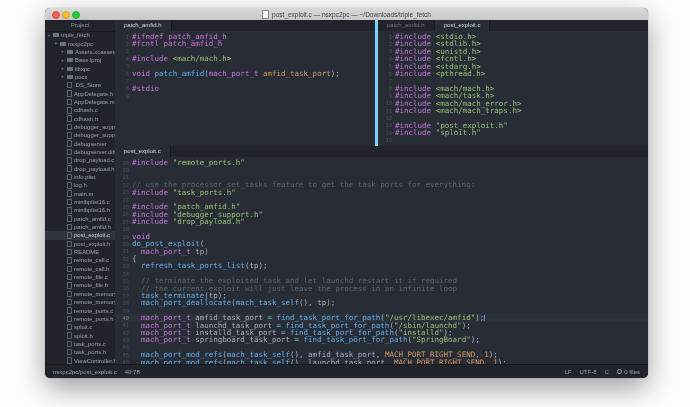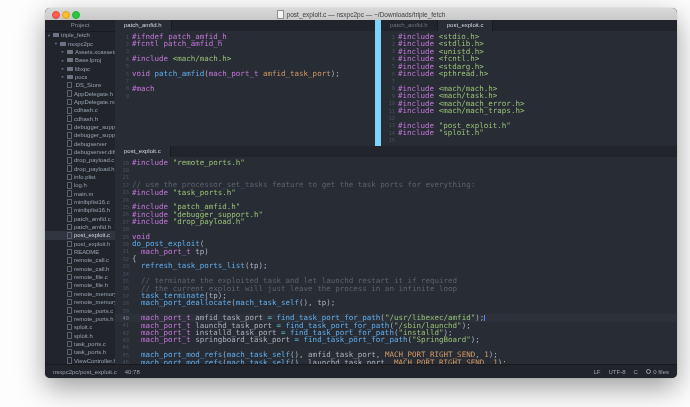--- a/index.html
+++ b/index.html
@@ -1,21 +1,21 @@
 <!DOCTYPE html>
 <html><head>
 <meta charset="utf-8">
 <style>
   html,body{margin:0;padding:0;background:#fff;}
   #page{position:relative;width:690px;height:407px;background:#fdfdfd;overflow:hidden;
         font-family:"Liberation Sans",sans-serif;}
   #watermark{position:absolute;left:50px;top:349px;font-size:43px;font-weight:900;
         letter-spacing:-2px;color:#2a3240;z-index:40;font-family:"Liberation Sans",sans-serif;}
   #window{position:absolute;left:45px;top:8px;width:603px;height:370px;border-radius:5px;
-        overflow:hidden;background:#282c34;box-shadow:0 10px 28px rgba(0,0,0,.38),0 0 1px rgba(0,0,0,.4);z-index:10;padding-left:29px;}
+        overflow:hidden;background:#282c34;box-shadow:0 10px 28px rgba(0,0,0,.38),0 0 1px rgba(0,0,0,.4);z-index:10;}
   
   #titlebar{position:absolute;left:0;top:0;right:0;height:12px;
         background:linear-gradient(#d9d9d9,#c9c9c9);border-bottom:1px solid #a9a9a9;}
   .tl{position:absolute;top:3px;width:6px;height:6px;border-radius:50%;}
   #tl-close{left:7px;background:#ff5f57;border:0.5px solid #e0443e;}
   #tl-min{left:17px;background:#febc2e;border:0.5px solid #d9a022;}
   #tl-zoom{left:27px;background:#28c840;border:0.5px solid #1eae31;}
   #titlewrap{position:absolute;left:0;right:0;top:0;height:12px;display:flex;
         align-items:center;justify-content:center;gap:3px;}
   #proxy-icon{width:5px;height:7px;background:#f5f5f5;border:0.5px solid #8d8d8d;border-radius:0.5px;}
@@ -35,21 +35,21 @@
   .trow{height:8.35px;display:flex;align-items:center;gap:2px;color:#9aa2b1;font-size:5.9px;
         white-space:nowrap;overflow:hidden;}
   .trow.selected{background:#31353f;color:#d7dae0;}
   .chev{width:4px;font-size:4.6px;color:#6b7384;flex:none;text-align:center;}
   .folder-ic{width:6px;height:4px;background:#6b7384;border-radius:0.5px;flex:none;}
   .file-ic{width:3px;height:4.5px;border:0.5px solid #5b6374;border-radius:0.5px;flex:none;}
   .tlabel{overflow:hidden;text-overflow:clip;}
   
   .pane{position:absolute;background:#282c34;overflow:hidden;}
   #pane-a{left:70px;top:12px;width:260px;height:126px;}
-  #pane-b{left:330px;top:12px;right:0;height:126px;border-left:6px solid #7dd3fc;}
+  #pane-b{left:330px;top:12px;right:0;height:126px;border-left:3px solid #7dd3fc;}
   #pane-c{left:70px;top:138px;right:0;bottom:13px;}
   .pbody{position:absolute;left:0;right:0;top:11px;bottom:0;background:#282c34;
         overflow:hidden;padding-top:2px;}
   .row{display:flex;height:7.4px;align-items:center;}
   .row.active{background:#2c313a;}
   .ln{width:14px;flex:none;text-align:right;padding-right:3px;font-size:5.4px;color:#495161;
         font-family:"DejaVu Sans Mono",monospace;}
   .row.active .ln{color:#7c8494;}
   .lc{white-space:pre;font-family:"DejaVu Sans Mono",monospace;font-size:7.5px;line-height:7.4px;color:#abb2bf;}
   .tk-d{color:#c678dd}.tk-m{color:#c678dd}.tk-t{color:#c678dd}.tk-s{color:#98c379}
@@ -315,21 +315,21 @@
           <div class="row">
             <span class="ln">6</span>
             <span class="lc"><span class="tk-d">void</span><span class="tk-p"> </span><span class="tk-f">patch_amfid</span><span class="tk-p">(</span><span class="tk-t">mach_port_t</span><span class="tk-p"> </span><span class="tk-a">amfid_task_port</span><span class="tk-p">);</span></span>
           </div>
           <div class="row">
             <span class="ln">7</span>
             <span class="lc"></span>
           </div>
           <div class="row">
             <span class="ln">8</span>
-            <span class="lc"><span class="tk-d">#mach</span></span>
+            <span class="lc"><span class="tk-d">#stdio</span></span>
           </div>
           <div class="row">
             <span class="ln">9</span>
             <span class="lc"></span>
           </div>
         </div>
     </div>
 
     <div class="pane" id="pane-b">
       <div class="tabbar">

